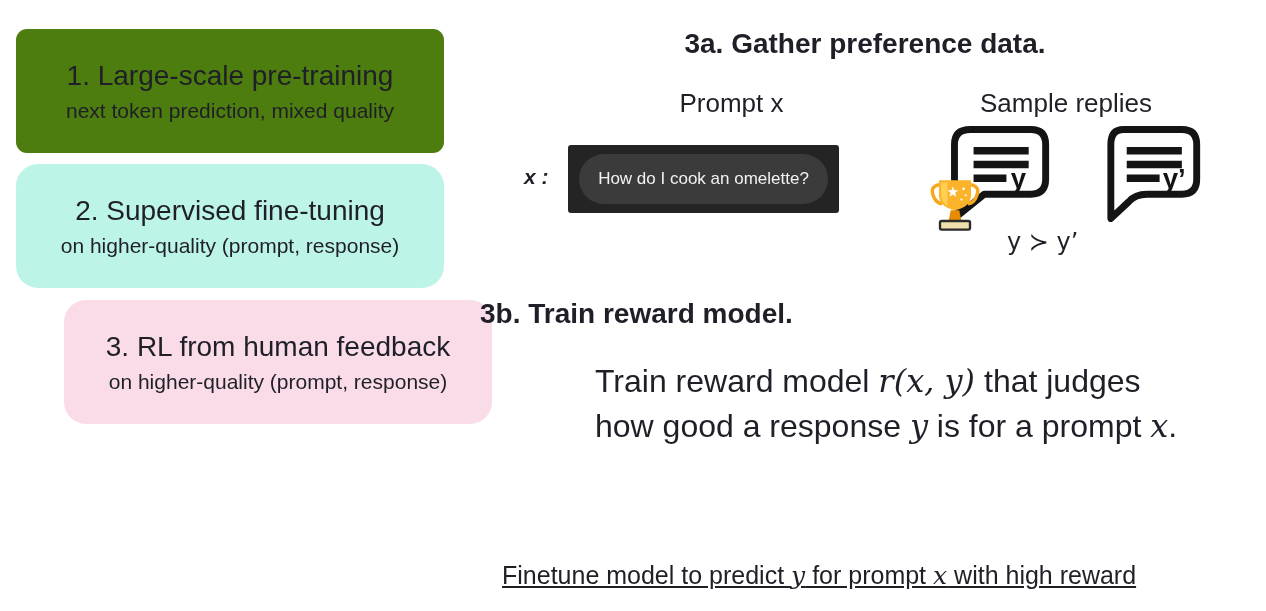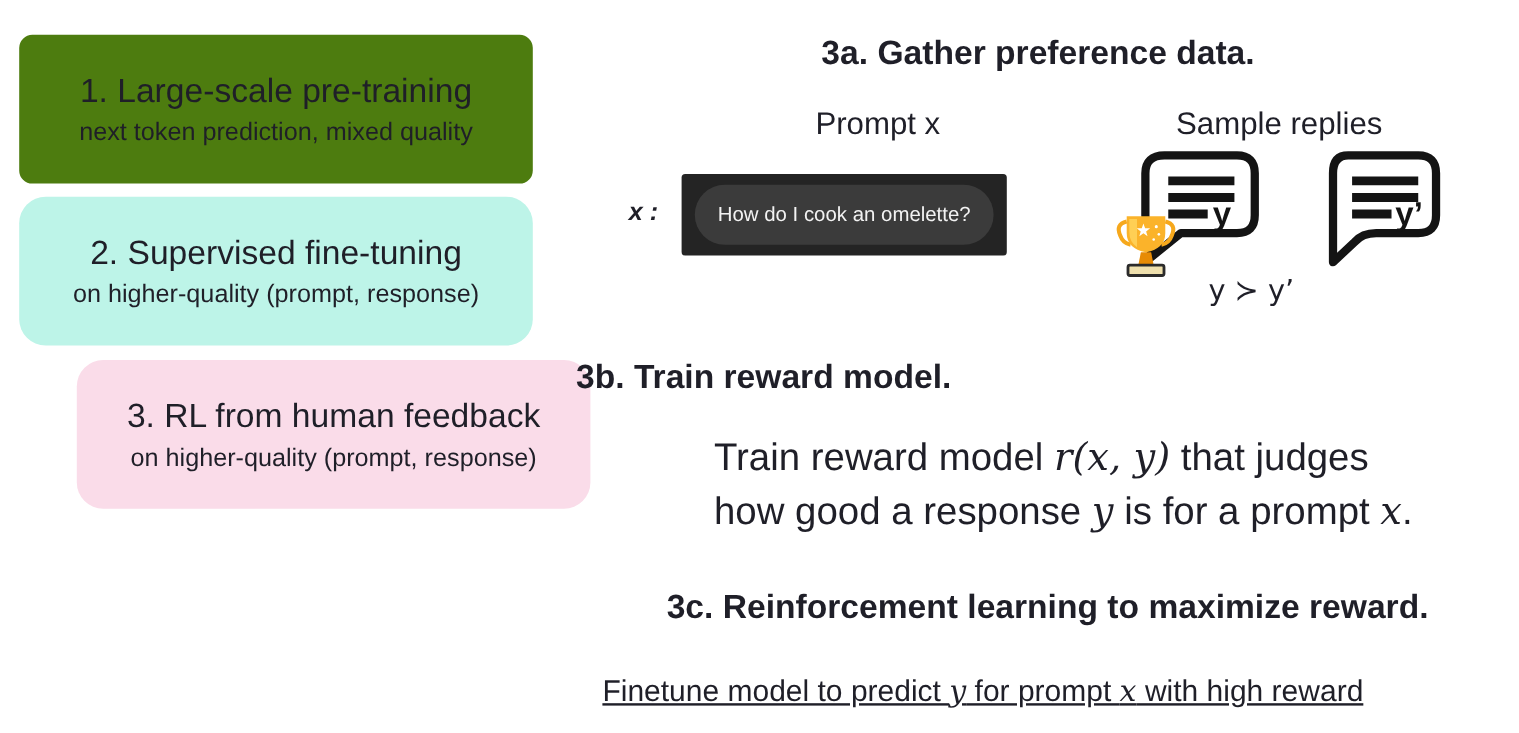--- a/index.html
+++ b/index.html
@@ -149,18 +149,17 @@
   </svg>
 
   <div class="pref-label">y ≻ y’</div>
 
   <div class="h3b">3b. Train reward model.</div>
   <div class="body-3b">
     <span>Train reward model </span><span class="math">r(x, y)</span><span> that judges</span><br>
     <span>how good a response </span><span class="math">y</span><span> is for a prompt </span><span class="math">x</span><span>.</span>
   </div>
 
-  <div class="h3c">3c. Reinforcement learning to maximize reward.</div>
   <div class="body-3c">
     <span>Finetune model to predict </span><span class="math">y</span><span> for prompt </span><span class="math">x</span><span> with high reward</span>
   </div>
 
 </div>
 
 </body></html>

